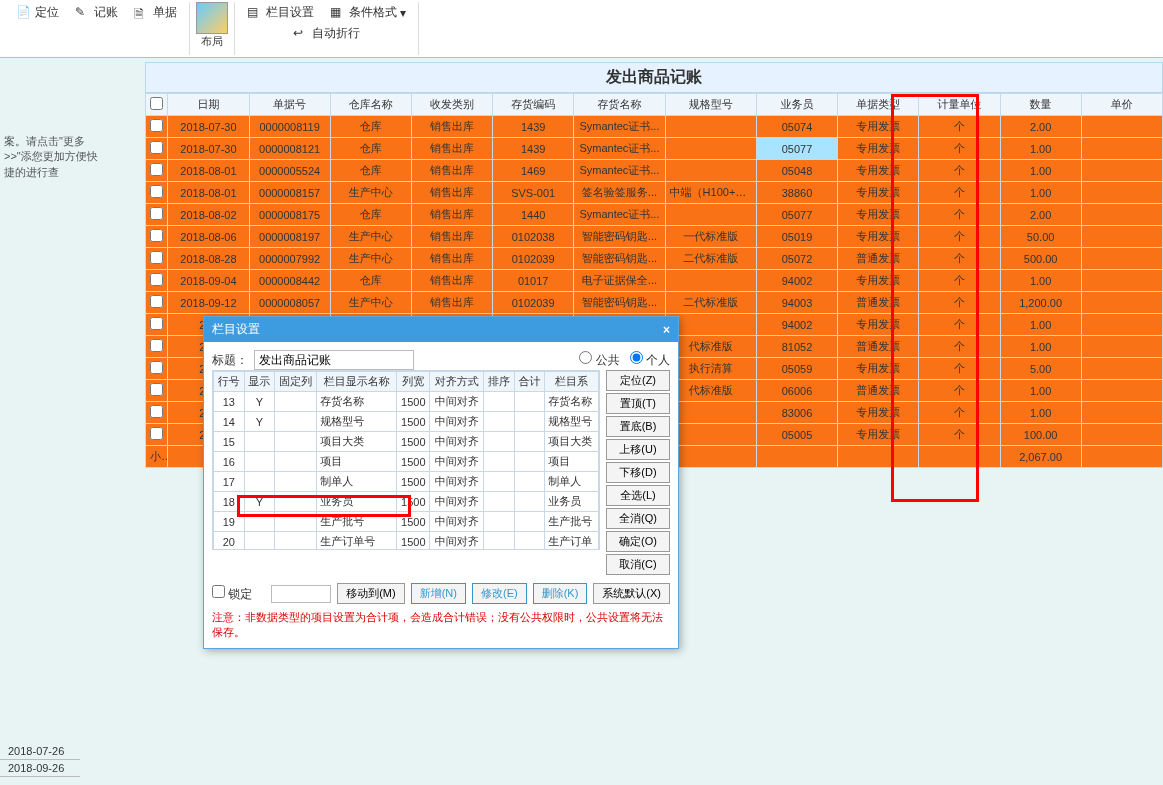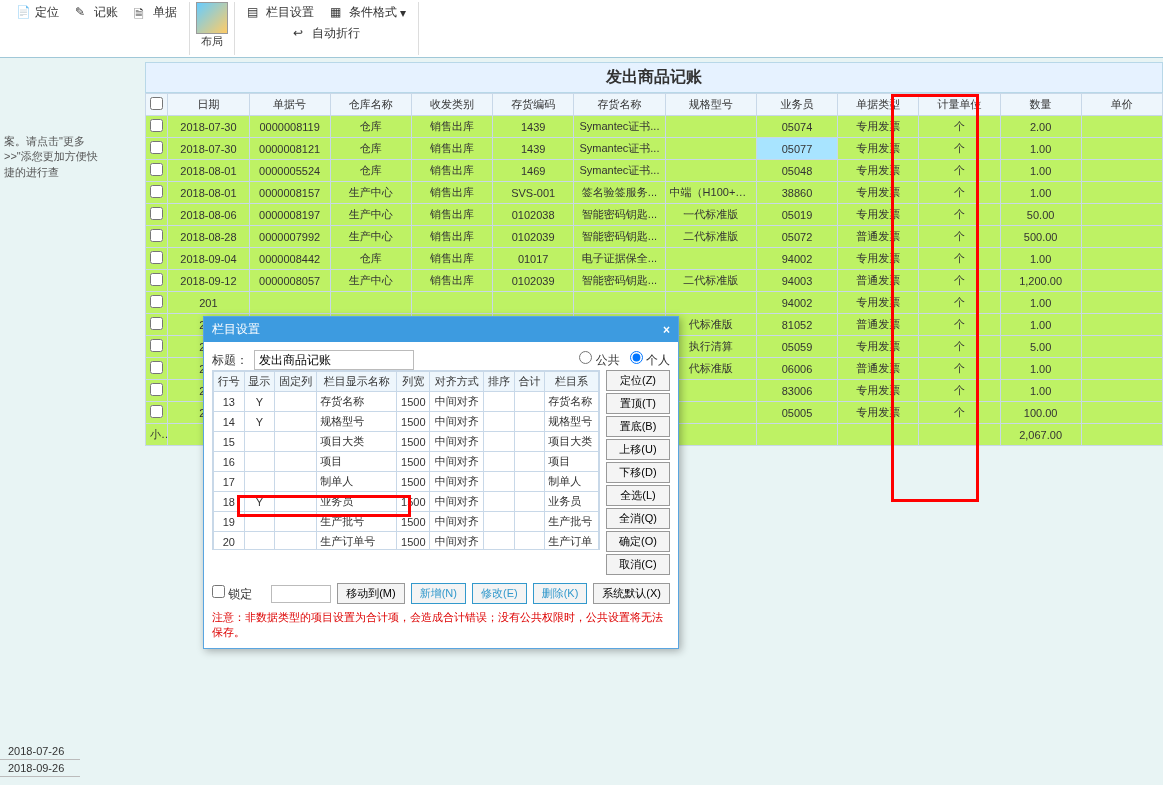--- a/index.html
+++ b/index.html
@@ -16,21 +16,21 @@
 
 .left-hint { position: absolute; left: 0; top: 130px; width: 110px; font-size: 11px; color: #555; padding: 4px; line-height: 1.4; }
 .left-dates { position: absolute; left: 0; bottom: 8px; width: 110px; }
 .left-dates div { border-bottom: 1px solid #bbb; padding: 2px 8px; font-size: 11px; width: 80px; }
 
 
 .main { position: absolute; left: 145px; top: 62px; right: 0; }
 .page-title { background: #e6f2ff; border: 1px solid #b8d8e8; text-align: center; font-size: 16px; padding: 4px 0; font-weight: bold; color: #333; }
 
 
-table.grid { border-collapse: collapse; width: 100%; background: #bef264; table-layout: fixed; }
+table.grid { border-collapse: collapse; width: 100%; background: #f97316; table-layout: fixed; }
 table.grid th, table.grid td { border: 1px solid #c8d8e8; padding: 3px 4px; text-align: center; font-size: 11px; height: 20px; overflow: hidden; white-space: nowrap; text-overflow: ellipsis; }
 table.grid th { background: #eef6fc; font-weight: normal; }
 table.grid .chk-col { width: 22px; }
 table.grid tr.r-highlight td.sales-cell { background: #a8e4ff; }
 
 
 .red-box1 { position: absolute; border: 3px solid #f00; pointer-events: none; }
 .red-box-sales { left: 746px; top: 1px; width: 88px; height: 408px; }
 
 
@@ -200,20 +200,35 @@
             <td>签名验签服务...</td>
             <td>中端（H100+C...</td>
             <td class="sales-cell">38860</td>
             <td>专用发票</td>
             <td>个</td>
             <td>1.00</td>
             <td></td>
           </tr>
           <tr>
             <td><input type="checkbox" style=""></td>
+            <td>2018-08-02</td>
+            <td>0000008175</td>
+            <td>仓库</td>
+            <td>销售出库</td>
+            <td>1440</td>
+            <td>Symantec证书...</td>
+            <td></td>
+            <td class="sales-cell">05077</td>
+            <td>专用发票</td>
+            <td>个</td>
+            <td>2.00</td>
+            <td></td>
+          </tr>
+          <tr>
+            <td><input type="checkbox" style=""></td>
             <td>2018-08-06</td>
             <td>0000008197</td>
             <td>生产中心</td>
             <td>销售出库</td>
             <td>0102038</td>
             <td>智能密码钥匙...</td>
             <td>一代标准版</td>
             <td class="sales-cell">05019</td>
             <td>专用发票</td>
             <td>个</td>

